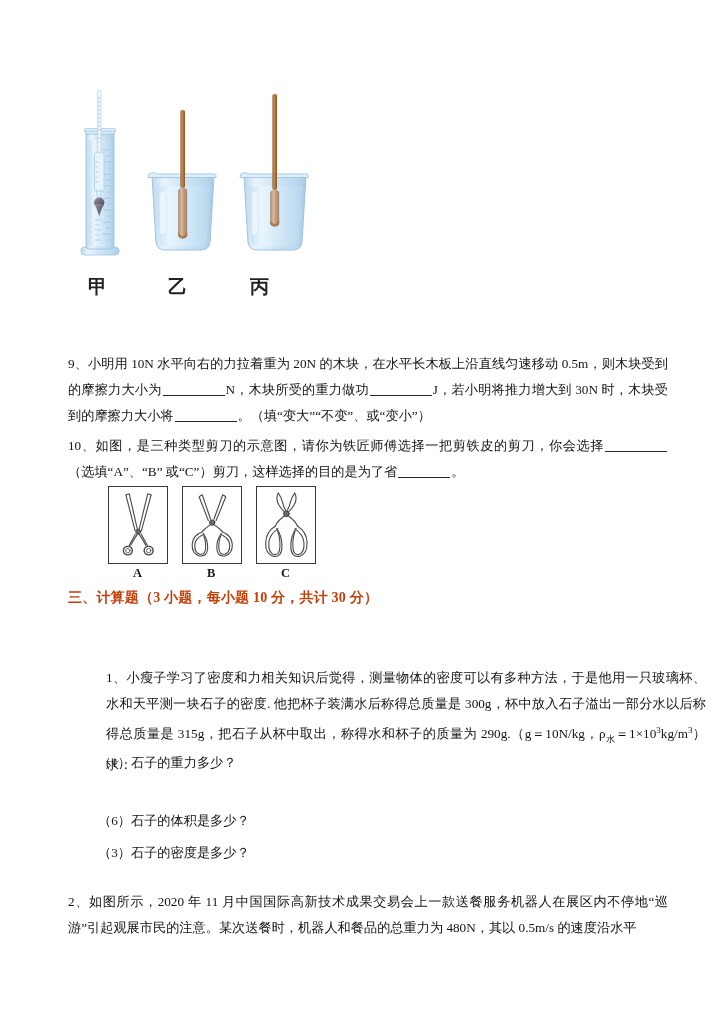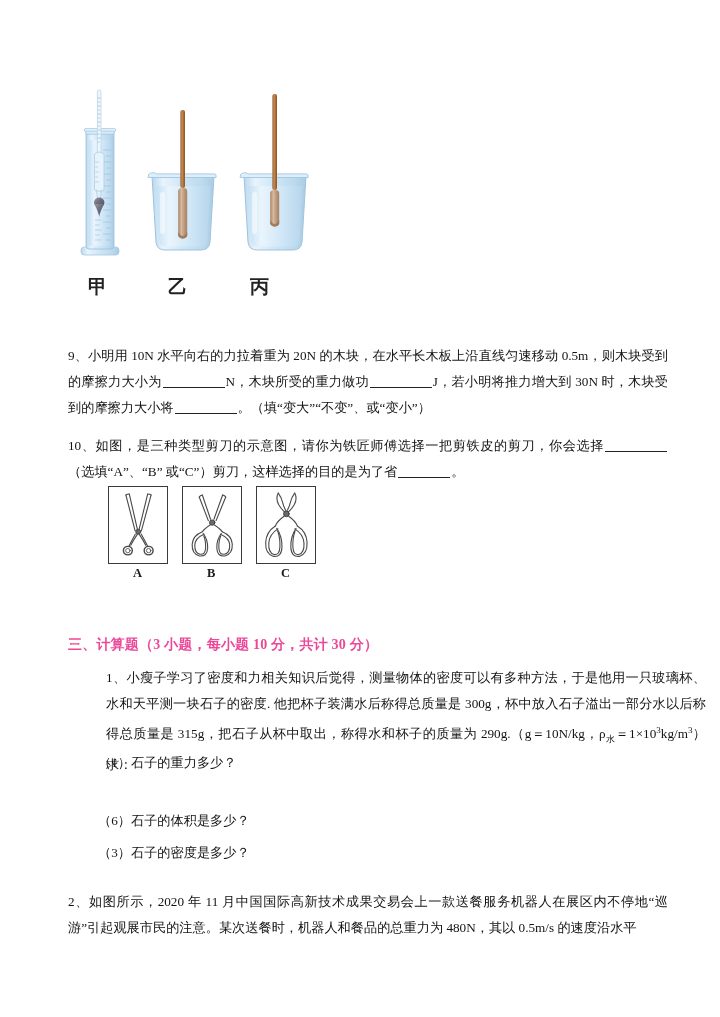--- a/index.html
+++ b/index.html
@@ -71,21 +71,21 @@
   }
   .q .fill-s {
     display: inline-block;
     border-bottom: 1px solid #222;
     width: 52px;
     height: 13px;
     vertical-align: -2px;
     margin: 0 1px;
   }
 
-  #q9  { top: 330px; }
+  #q9  { top: 338px; }
   #q10 { top: 420px; }
 
   
   .fig-scissors {
     position: absolute;
     left: 108px;
     top: 486px;
     width: 212px;
     height: 80px;
   }
@@ -119,26 +119,26 @@
     font-family: "Liberation Serif", "DejaVu Serif", serif;
   }
   .lbl-a { left: 25px; }
   .lbl-b { left: 99px; }
   .lbl-c { left: 173px; }
 
   
   .section-head {
     position: absolute;
     left: 68px;
-    top: 636px;
+    top: 589px;
     width: 600px;
     font-size: 14px;
     font-weight: 700;
     letter-spacing: .2px;
-    color: #ec4899;
+    color: #c2410c;
     font-family: "Liberation Serif", "DejaVu Serif", serif;
   }
 
   #c1 { top: 652px; margin-left: 38px; }
   #c1-sub1 { top: 737px; left: 98px; width: 560px; }
   #c1-sub2 { top: 795px; left: 98px; width: 560px; }
   #c1-sub3 { top: 827px; left: 98px; width: 560px; }
   #c2 { top: 876px; }
 
   sup.e { font-size: 9px; vertical-align: super; }

